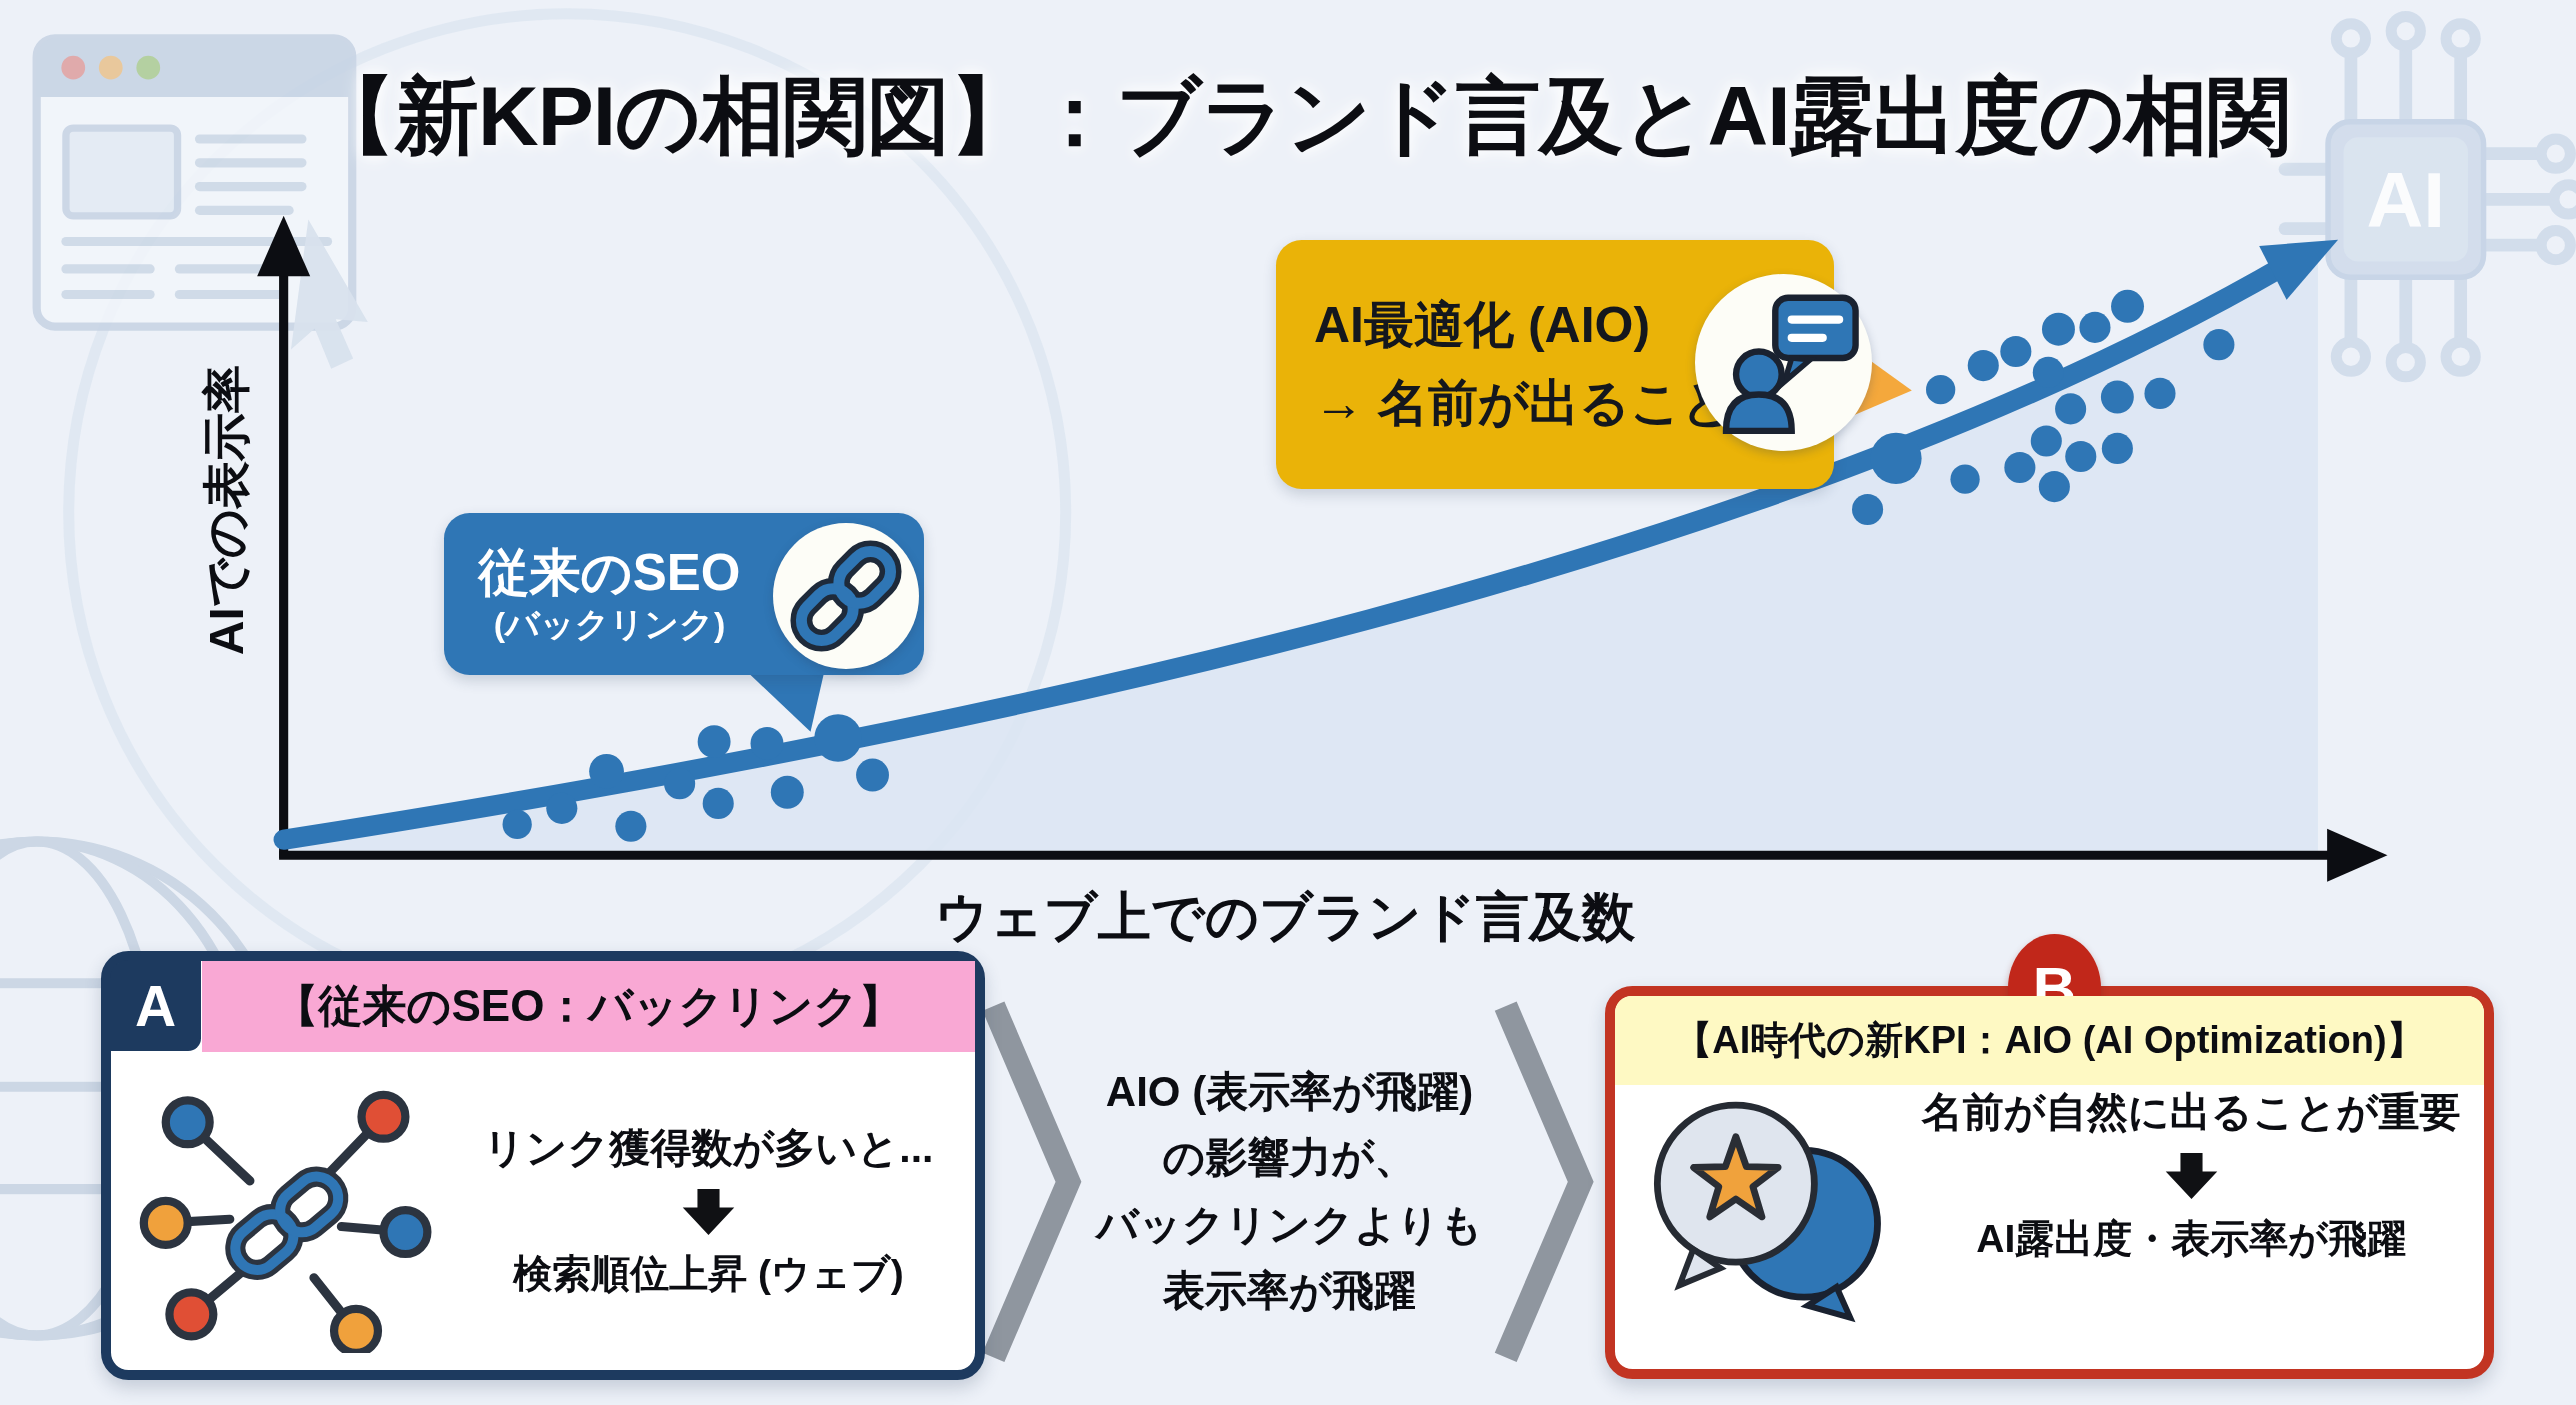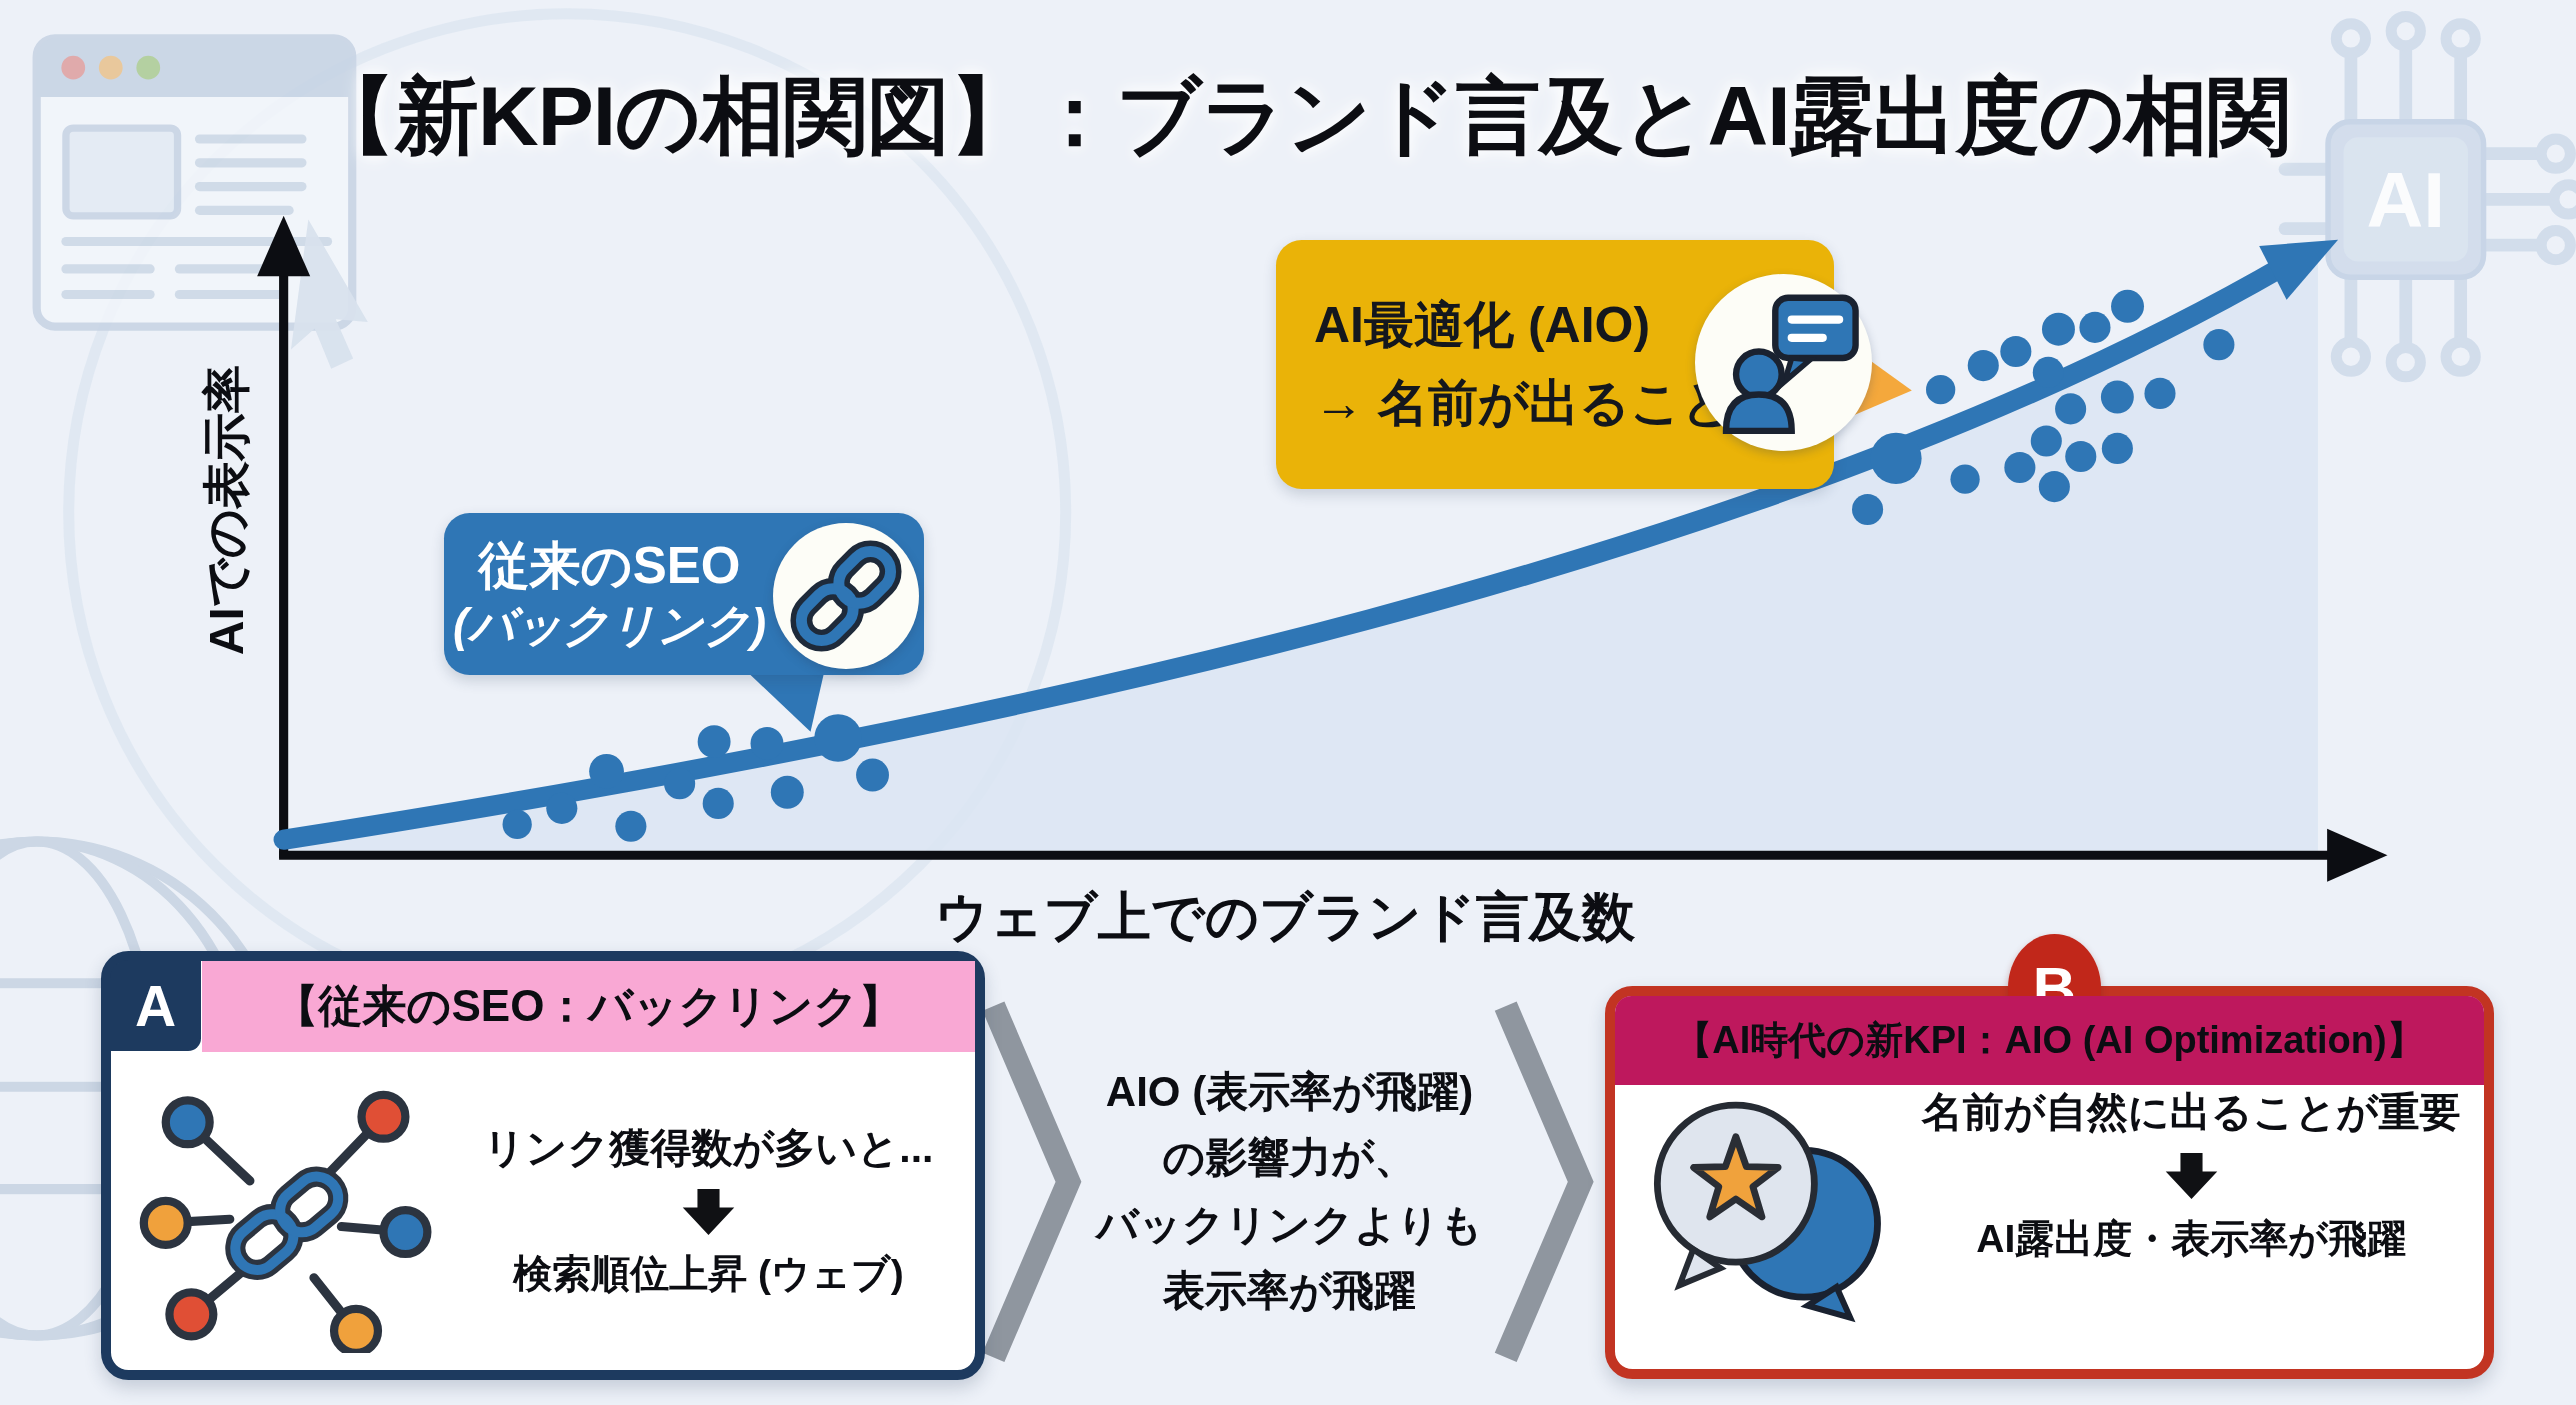--- a/index.html
+++ b/index.html
@@ -28,21 +28,21 @@
   }
   
   .callout{border-radius:25.6px;box-shadow:0 5.5px 12.8px rgba(40,60,90,.18);}
   .callout-seo{left:444px;top:513px;width:480px;height:162px;background:#2f76b5;}
   .callout-seo .txt{
     position:absolute;left:5.5px;top:0;width:320px;height:100%;
     display:flex;flex-direction:column;justify-content:center;align-items:center;
     color:#ffffff;font-weight:900;line-height:1.22;text-align:center;white-space:nowrap;
   }
   .callout-seo .l1{font-size:51px;}
-  .callout-seo .l2{font-size:46px;font-style:italic;}
+  .callout-seo .l2{font-size:34px;}
   .callout-aio{left:1276px;top:240px;width:558px;height:249px;background:#eab308;}
   .callout-aio .txt{
     position:absolute;left:38px;top:0;height:100%;
     display:flex;flex-direction:column;justify-content:center;
     color:#14171d;font-weight:900;line-height:1.55;text-align:left;white-space:nowrap;
     font-size:50px;
   }
   .bubble-circle{
     border-radius:50%;background:#fdfdf7;
     box-shadow:0 3.7px 9.1px rgba(40,60,90,.25);
@@ -59,21 +59,21 @@
     display:flex;align-items:center;justify-content:center;
   }
   .card-a .hdr{
     position:absolute;left:91px;top:0;right:0;height:91px;background:#f9a8d4;
     display:flex;align-items:center;justify-content:center;
     font-size:44px;font-weight:900;color:#0c0d12;white-space:nowrap;
   }
   .card-a .body{position:absolute;left:0;top:91px;right:0;bottom:0;display:flex;align-items:center;}
   .card-b{left:1605px;top:986px;width:869px;height:373px;border:10px solid #c23422;}
   .card-b .hdr{
-    position:absolute;left:0;top:0;right:0;height:89px;background:#be185d;
+    position:absolute;left:0;top:0;right:0;height:89px;background:#fef9c3;
     border-radius:16.5px 16.5px 0 0;
     display:flex;align-items:center;justify-content:center;
     font-size:38px;font-weight:900;color:#0c0d12;white-space:nowrap;
   }
   .card-b .badge{
     position:absolute;left:393px;top:-62px;width:93px;height:108px;background:#c1271a;
     border-radius:50%;color:#ffffff;font-size:60px;font-weight:900;
     display:flex;align-items:center;justify-content:center;
     box-shadow:0 3.7px 7.3px rgba(120,30,20,.35);
   }

